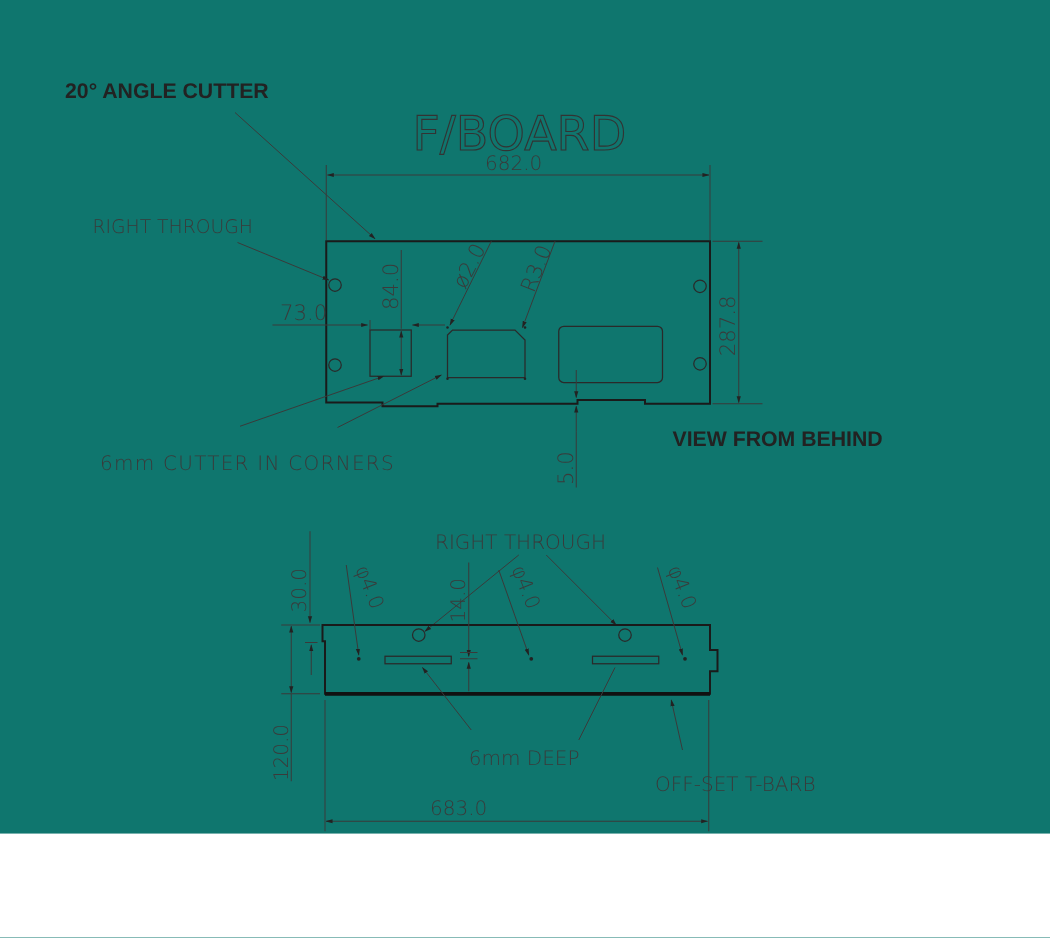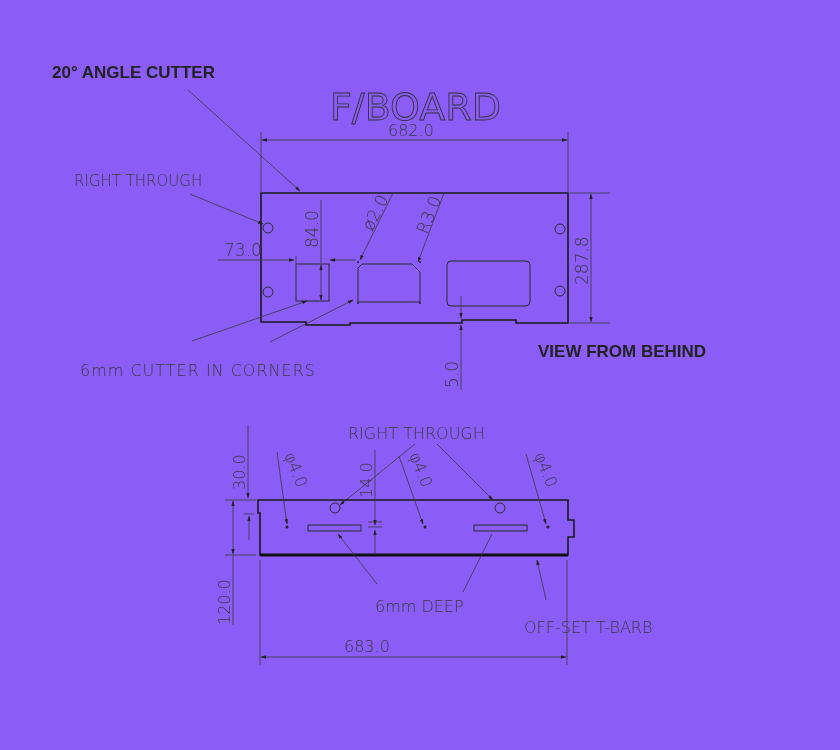--- a/index.html
+++ b/index.html
@@ -1,16 +1,16 @@
 <!DOCTYPE html>
 <html><head>
 <meta charset="utf-8">
 <style>
   html, body { margin: 0; padding: 0; background: #ffffff; }
-  #canvas { position: relative; width: 840px; height: 750px; background: #8b5cf6; overflow: hidden; }
+  #canvas { position: relative; width: 840px; height: 667px; background: #0f766e; overflow: hidden; }
   svg { position: absolute; left: 0; top: 0; }
   .ln { stroke: #2a2a2a; stroke-width: 1; fill: none; }
   .thin { stroke: #3a3a3a; stroke-width: 0.8; fill: none; }
   .thick { stroke: #1a1a1a; stroke-width: 1.6; fill: none; }
   .heavy { stroke: #111; stroke-width: 3; fill: none; }
   .lbl { font-family: "DejaVu Sans", sans-serif; fill: #3a3a3a; font-weight: 300; }
   .bold { font-family: "Liberation Sans", sans-serif; fill: #222; font-weight: bold; }
   .title { font-family: "DejaVu Sans", sans-serif; fill: none; stroke: #333; stroke-width: 0.9; }
   .dot { fill: #222; }
 </style>

